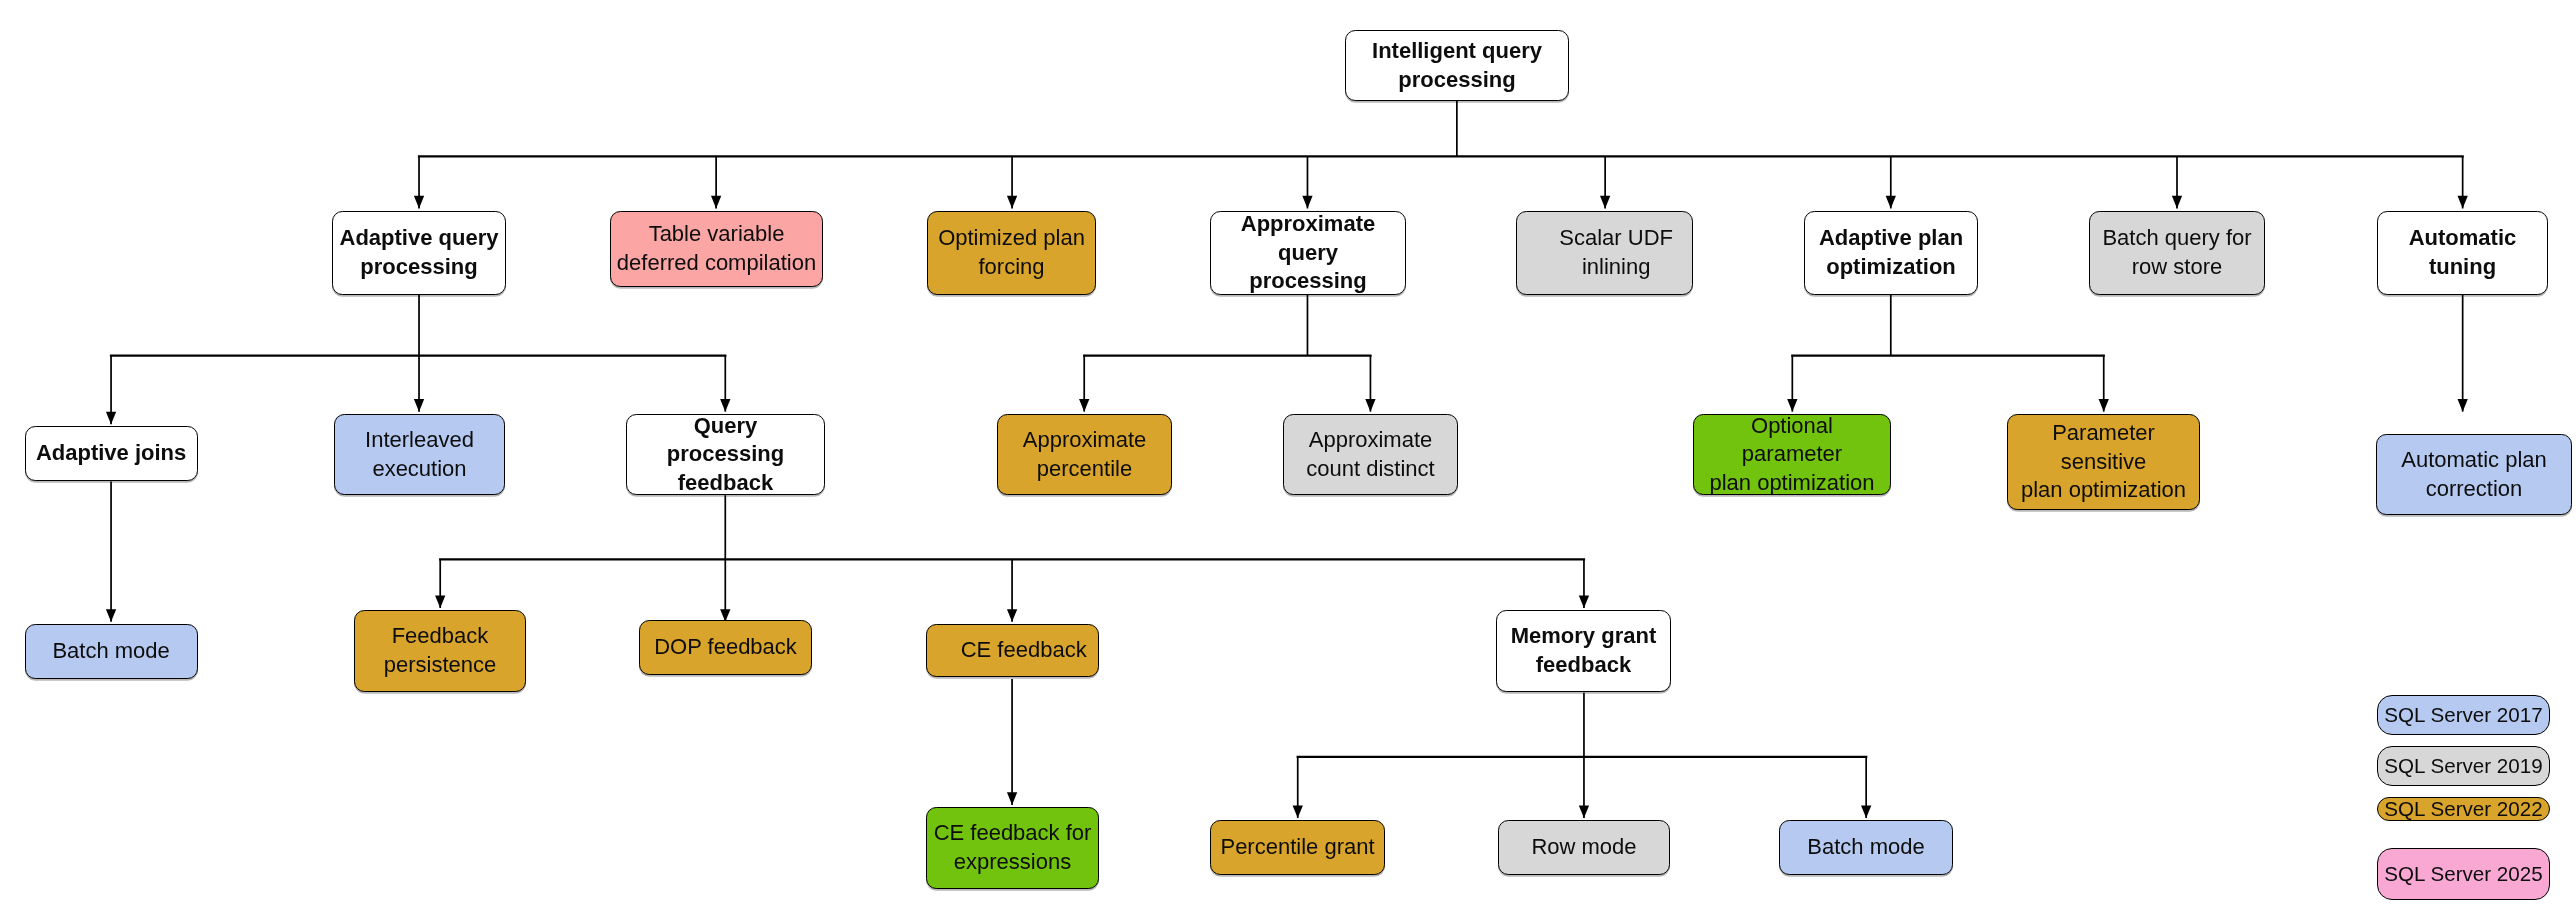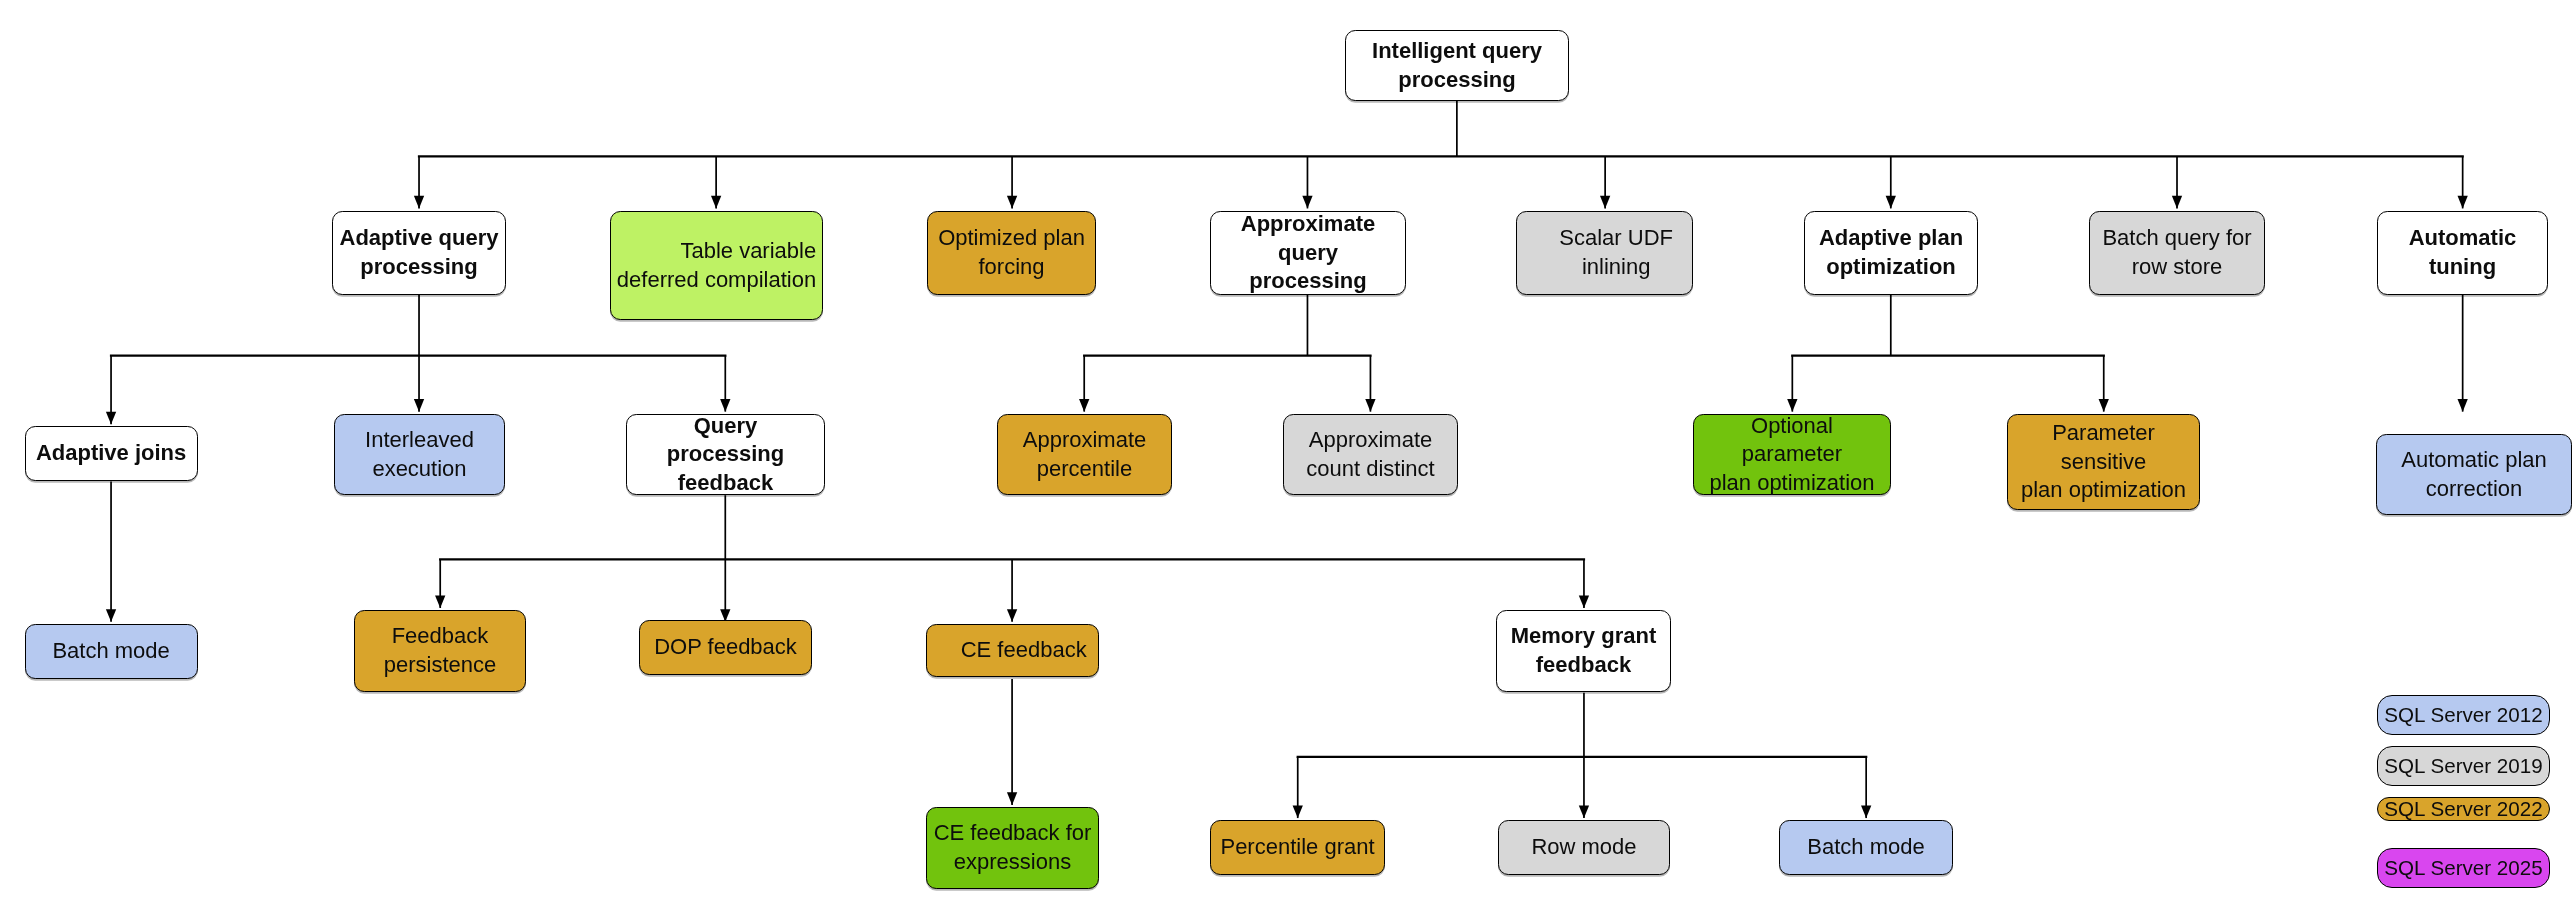--- a/index.html
+++ b/index.html
@@ -100,21 +100,21 @@
       <line x1="2265" y1="1322" x2="3262" y2="1322" stroke="#000000" stroke-width="4"></line>
       <line x1="2267" y1="1322" x2="2267" y2="1429" stroke="#000000" stroke-width="3" marker-end="url(#arrow)"></line>
       <line x1="2767" y1="1322" x2="2767" y2="1429" stroke="#000000" stroke-width="3" marker-end="url(#arrow)"></line>
       <line x1="3260" y1="1322" x2="3260" y2="1429" stroke="#000000" stroke-width="3" marker-end="url(#arrow)"></line>
     </svg>
   <div id="nodes">
       <div class="node parent" style="left: 1345px; top: 30px; width: 224px; height: 71px; background: rgb(255, 255, 255);">Intelligent query
 processing</div>
       <div class="node parent" style="left: 332px; top: 211px; width: 174px; height: 84px; background: rgb(255, 255, 255);">Adaptive query
 processing</div>
-      <div class="node" style="left: 610px; top: 211px; width: 213px; height: 109px; background: #bef264; text-align: right;">Table variable
+      <div class="node" style="left: 610px; top: 211px; width: 213px; height: 76px; background: #fca5a5;">Table variable
 deferred compilation</div>
       <div class="node" style="left: 927px; top: 211px; width: 169px; height: 84px; background: rgb(217, 164, 43);">Optimized plan
 forcing</div>
       <div class="node parent" style="left: 1210px; top: 211px; width: 196px; height: 84px; background: rgb(255, 255, 255);">Approximate
 query processing</div>
       <div class="node" style="left: 1516px; top: 211px; width: 177px; height: 84px; background: rgb(215, 215, 215); padding-left: 29px;">Scalar UDF
 inlining</div>
       <div class="node parent" style="left: 1804px; top: 211px; width: 174px; height: 84px; background: rgb(255, 255, 255);">Adaptive plan
 optimization</div>
       <div class="node" style="left: 2089px; top: 211px; width: 176px; height: 84px; background: rgb(215, 215, 215);">Batch query for
@@ -143,19 +143,19 @@
       <div class="node" style="left: 926px; top: 624px; width: 173px; height: 53px; background: rgb(217, 164, 43); padding-left: 28px;">CE feedback</div>
       <div class="node parent" style="left: 1496px; top: 610px; width: 175px; height: 82px; background: rgb(255, 255, 255);">Memory grant
 feedback</div>
       <div class="node" style="left: 926px; top: 807px; width: 173px; height: 82px; background: rgb(114, 195, 13);">CE feedback for
 expressions</div>
       <div class="node" style="left: 1210px; top: 820px; width: 175px; height: 55px; background: rgb(217, 164, 43);">Percentile grant</div>
       <div class="node" style="left: 1498px; top: 820px; width: 172px; height: 55px; background: rgb(215, 215, 215);">Row mode</div>
       <div class="node" style="left: 1779px; top: 820px; width: 174px; height: 55px; background: rgb(182, 201, 240);">Batch mode</div>
     </div>
   <div id="legend">
-      <div class="legend-pill" style="left: 2377px; top: 695px; width: 173px; height: 40px; background: rgb(182, 201, 240);">SQL Server 2012</div>
+      <div class="legend-pill" style="left: 2377px; top: 695px; width: 173px; height: 40px; background: rgb(182, 201, 240);">SQL Server 2017</div>
       <div class="legend-pill" style="left: 2377px; top: 746px; width: 173px; height: 40px; background: rgb(215, 215, 215);">SQL Server 2019</div>
       <div class="legend-pill" style="left: 2377px; top: 797px; width: 173px; height: 24px; background: rgb(217, 164, 43);">SQL Server 2022</div>
-      <div class="legend-pill" style="left: 2377px; top: 848px; width: 173px; height: 40px; background: #d946ef; text-align: center;">SQL Server 2025</div>
+      <div class="legend-pill" style="left: 2377px; top: 848px; width: 173px; height: 52px; background: #f9a8d4; text-align: center;">SQL Server 2025</div>
     </div>
 </div>
 
 
 </body></html>

